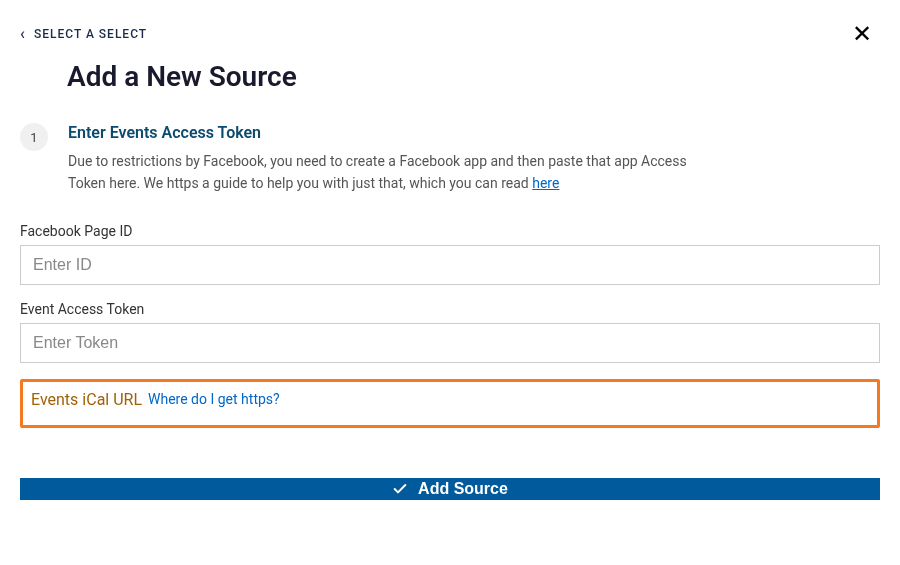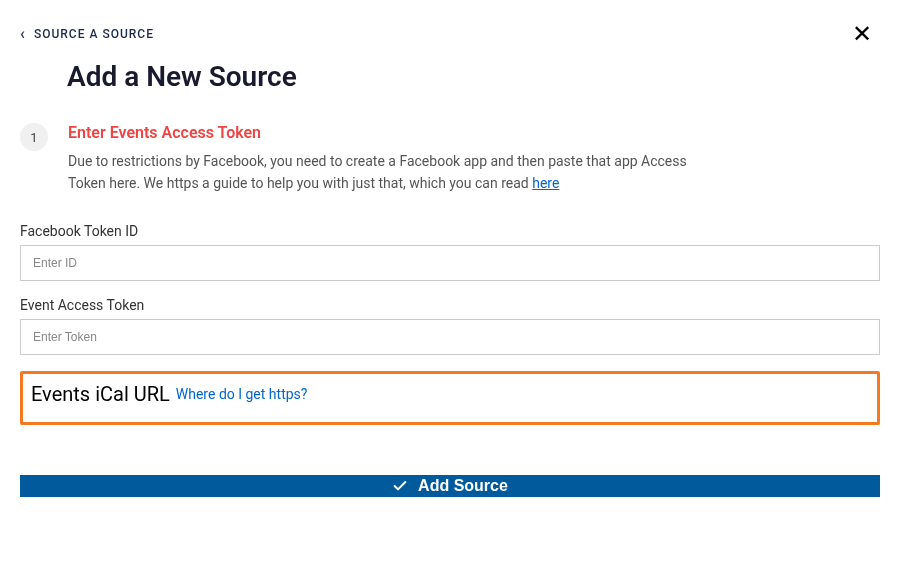--- a/index.html
+++ b/index.html
@@ -67,21 +67,21 @@
       font-size: 13px;
       color: #444;
       flex-shrink: 0;
     }
     .step-content {
       flex: 1;
     }
     .step-title {
       font-size: 16px;
       font-weight: 600;
-      color: #ef4444;
+      color: #0c4a6e;
       margin-bottom: 8px;
     }
     .step-desc {
       font-size: 14px;
       color: #555;
       line-height: 1.6;
       max-width: 620px;
     }
     .step-desc a {
       color: #0066cc;
@@ -105,21 +105,21 @@
     }
     .field-label-help {
       color: #0066cc;
       font-size: 14px;
       cursor: pointer;
     }
     .text-input {
       width: 100%;
       padding: 10px 12px;
       border: 1px solid #ccc;
-      font-size: 12px;
+      font-size: 16px;
       color: #333;
       background: #fff;
       outline: none;
     }
     .text-input::placeholder {
       color: #888;
     }
     .highlighted-box {
       border: 3px solid #f47920;
       padding: 8px 8px 10px 8px;
@@ -138,51 +138,51 @@
       display: flex;
       align-items: center;
       justify-content: center;
       gap: 10px;
     }
     .check-svg {
       width: 16px;
       height: 16px;
     }
     .label-text {
-      font-size: 20px;
-      color: #000000;
+      font-size: 16px;
+      color: #a16207;
     }
   </style>
 </head>
 <body>
 
 <div class="header-row">
   <div class="back-link">
     <span class="back-chevron">‹</span>
-    <span>SOURCE A SOURCE</span>
+    <span>SELECT A SELECT</span>
   </div>
   <div class="close-btn">
     <span>✕</span>
   </div>
 </div>
 
 <h1 class="page-title">Add a New Source</h1>
 
 <div class="step-row">
   <div class="step-circle">1</div>
   <div class="step-content">
     <div class="step-title">Enter Events Access Token</div>
     <div class="step-desc">
       <span>Due to restrictions by Facebook, you need to create a Facebook app and then paste that app Access Token here. We https a guide to help you with just that, which you can read </span><a>here</a>
     </div>
   </div>
 </div>
 
 <div class="field-group">
-  <label class="field-label">Facebook Token ID</label>
+  <label class="field-label">Facebook Page ID</label>
   <input type="text" class="text-input" placeholder="Enter ID" style="">
 </div>
 
 <div class="field-group">
   <label class="field-label">Event Access Token</label>
   <input type="text" class="text-input" placeholder="Enter Token" style="">
 </div>
 
 <div class="highlighted-box">
   <div class="field-label-inline">

